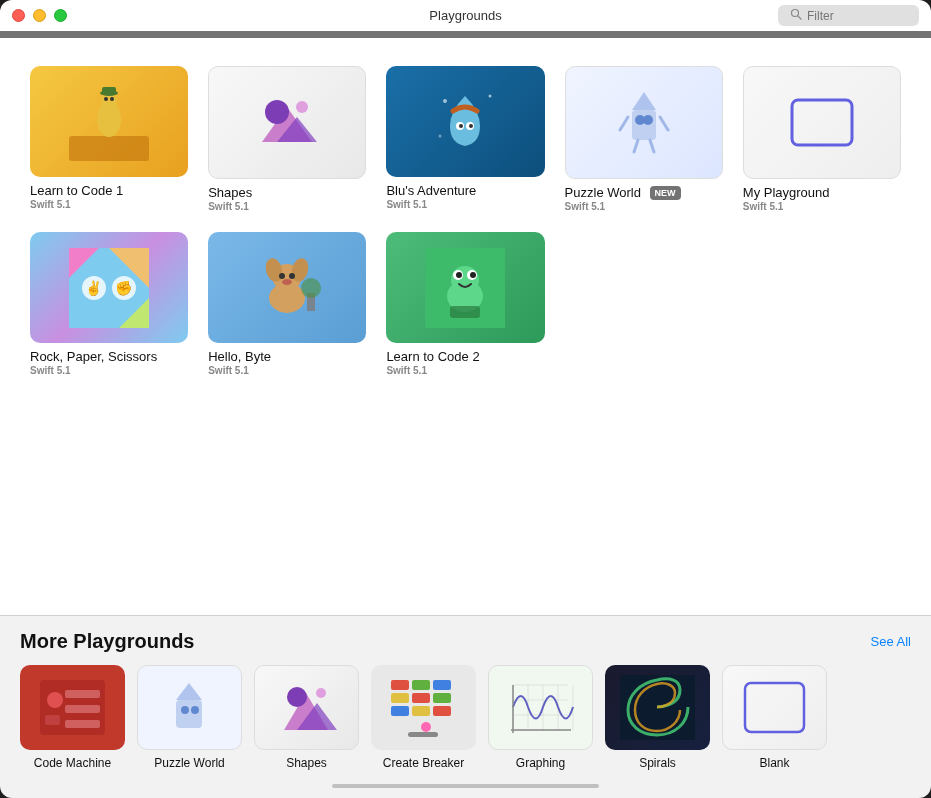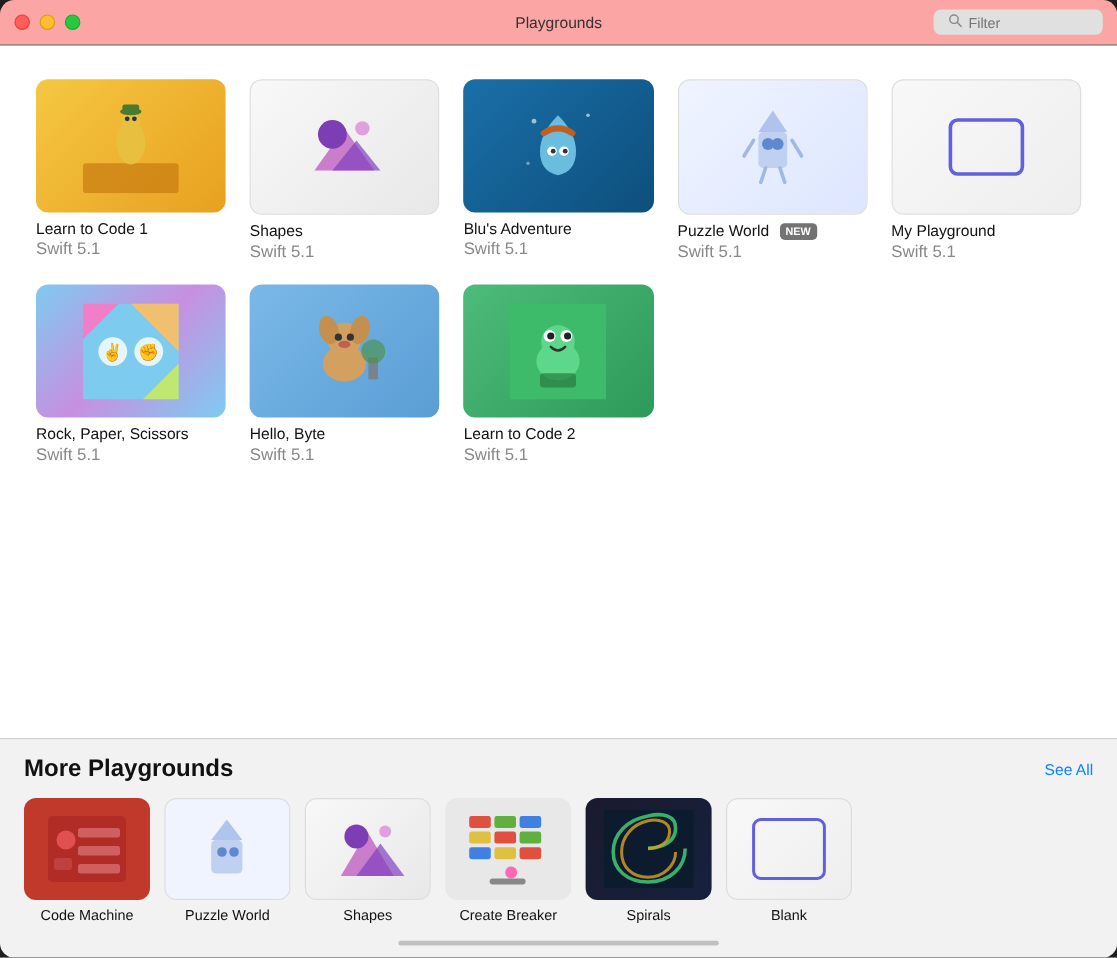--- a/index.html
+++ b/index.html
@@ -12,27 +12,27 @@
     }
     .window {
       width: 931px;
       height: 798px;
       border-radius: 12px;
       overflow: hidden;
       display: flex;
       flex-direction: column;
     }
     .titlebar {
-      background: #fca5a5;
+      background: #ffffff;
       height: 38px;
       display: flex;
       align-items: center;
       padding: 0 12px;
       justify-content: space-between;
-      border-bottom: 1px solid #737373;
+      border-bottom: 7px solid #737373;
       flex-shrink: 0;
     }
     .traffic-lights {
       display: flex;
       gap: 8px;
       align-items: center;
     }
     .traffic-light {
       width: 13px;
       height: 13px;
@@ -109,23 +109,24 @@
     .thumb-myplay { background: linear-gradient(135deg, #f8f8f8, #eeeeee); border: 1px solid #ddd; }
     .thumb-rps { background: linear-gradient(135deg, #7ecbf0, #c88fe0, #7ecbf0); }
     .thumb-hello { background: linear-gradient(135deg, #7ab8e8, #5a9ed4); }
     .thumb-learn2 { background: linear-gradient(135deg, #4dbb7a, #2d9a5a); }
     .playground-name {
       font-size: 13px;
       font-weight: 500;
       color: #111;
     }
     .playground-version {
-      font-size: 14px;
+      font-size: 10px;
       color: #888;
       margin-top: 1px;
+      font-weight: bold;
     }
     .new-badge {
       display: inline-block;
       background: #737373;
       color: white;
       font-size: 9px;
       font-weight: 700;
       padding: 2px 5px;
       border-radius: 4px;
       margin-left: 5px;
@@ -458,20 +459,42 @@
             <rect x="47" y="31" width="18" height="10" rx="2" fill="#e05040"></rect>
 
             <circle cx="40" cy="52" r="5" fill="#ff69b4"></circle>
 
             <rect x="22" y="57" width="30" height="5" rx="2.5" fill="#888"></rect>
           </svg>
         </div>
         <div class="more-name">Create Breaker</div>
       </div>
 
+      <div class="more-item">
+        <div class="more-thumb mthumb-graphing">
+          <svg width="75" height="65" viewBox="0 0 75 65">
+
+            <line x1="10" y1="10" x2="10" y2="55" stroke="#ccc" stroke-width="0.5"></line>
+            <line x1="25" y1="10" x2="25" y2="55" stroke="#ccc" stroke-width="0.5"></line>
+            <line x1="40" y1="10" x2="40" y2="55" stroke="#ccc" stroke-width="0.5"></line>
+            <line x1="55" y1="10" x2="55" y2="55" stroke="#ccc" stroke-width="0.5"></line>
+            <line x1="70" y1="10" x2="70" y2="55" stroke="#ccc" stroke-width="0.5"></line>
+            <line x1="10" y1="10" x2="65" y2="10" stroke="#ccc" stroke-width="0.5"></line>
+            <line x1="10" y1="25" x2="65" y2="25" stroke="#ccc" stroke-width="0.5"></line>
+            <line x1="10" y1="40" x2="65" y2="40" stroke="#ccc" stroke-width="0.5"></line>
+            <line x1="10" y1="55" x2="65" y2="55" stroke="#ccc" stroke-width="0.5"></line>
+
+            <path d="M10,32 Q18,10 25,32 Q33,55 40,32 Q48,10 55,32 Q63,55 70,32" fill="none" stroke="#6060c0" stroke-width="2"></path>
+
+            <line x1="10" y1="10" x2="10" y2="58" stroke="#888" stroke-width="1.5"></line>
+            <line x1="8" y1="55" x2="68" y2="55" stroke="#888" stroke-width="1.5"></line>
+          </svg>
+        </div>
+        <div class="more-name">Graphing</div>
+      </div>
 
       <div class="more-item">
         <div class="more-thumb mthumb-spirals">
           <svg width="75" height="65" viewBox="0 0 75 65">
             <rect x="0" y="0" width="75" height="65" fill="#0d1b2e"></rect>
 
             <path d="M37,32 C37,32 60,32 60,15 C60,5 50,2 37,5 C20,8 8,20 8,35 C8,50 20,60 37,60 C55,60 68,48 68,32" fill="none" stroke="#40c070" stroke-width="3" opacity="0.9"></path>
             <path d="M37,32 C37,32 55,32 55,18 C55,10 46,7 37,9 C24,12 15,22 15,35 C15,48 24,56 37,56 C50,56 60,46 60,35" fill="none" stroke="#e0a020" stroke-width="2.5" opacity="0.8"></path>
           </svg>
         </div>

